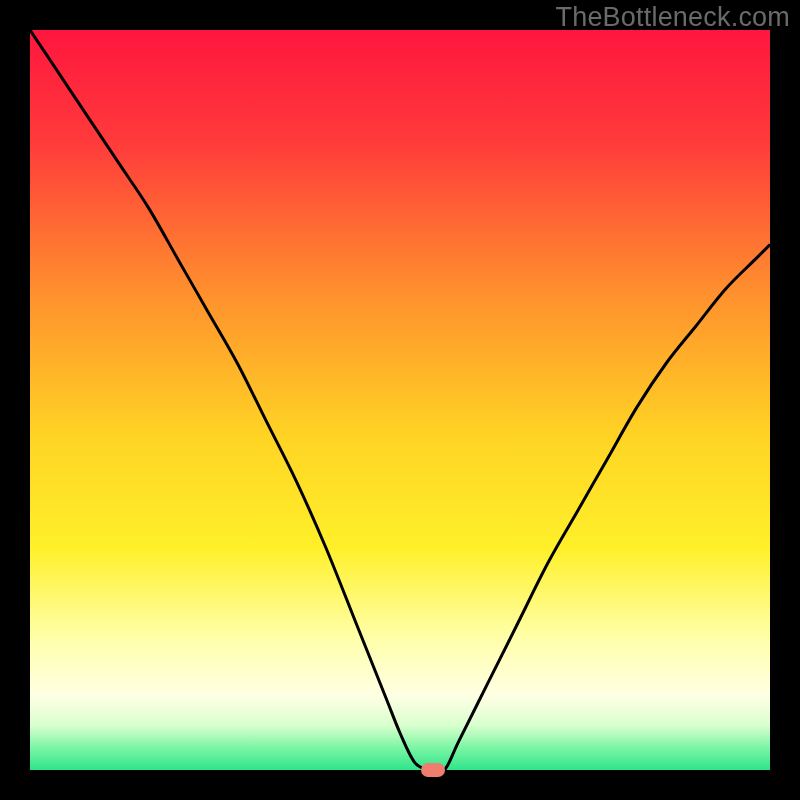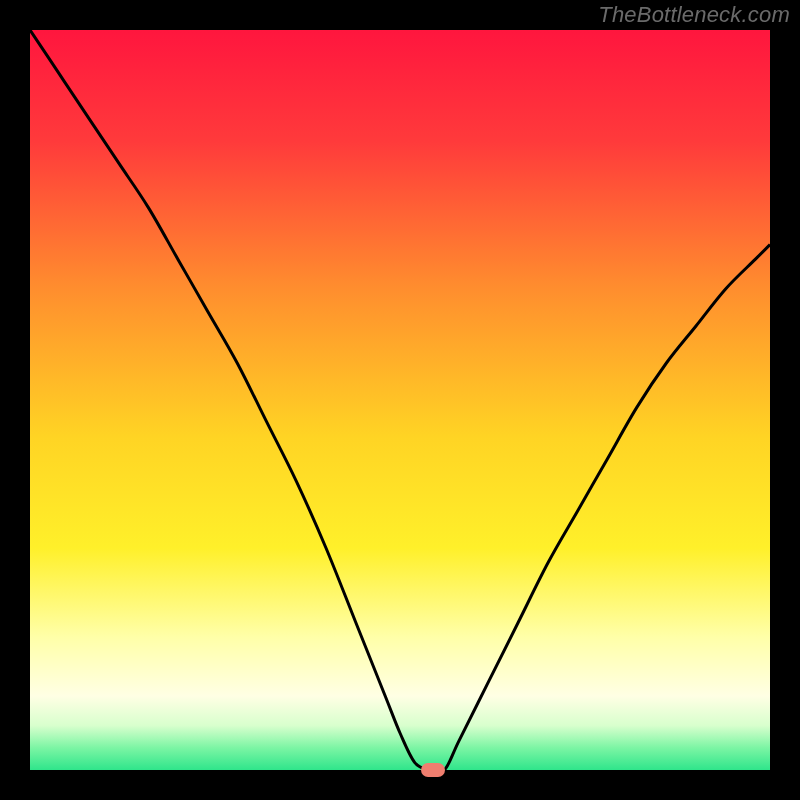--- a/index.html
+++ b/index.html
@@ -14,25 +14,24 @@
   .wrap {
     position: relative;
     width: 800px;
     height: 800px;
   }
   .watermark {
     position: absolute;
     top: 2px;
     right: 10px;
     color: #6a6a6a;
-    font-size: 22px;
+    font-size: 27px;
     font-weight: 500;
     letter-spacing: 0.2px;
     z-index: 10;
-    font-style: italic;
   }
   .plot-frame {
     position: absolute;
     left: 30px;
     top: 30px;
     width: 740px;
     height: 740px;
     background: #000;
   }
   svg {

